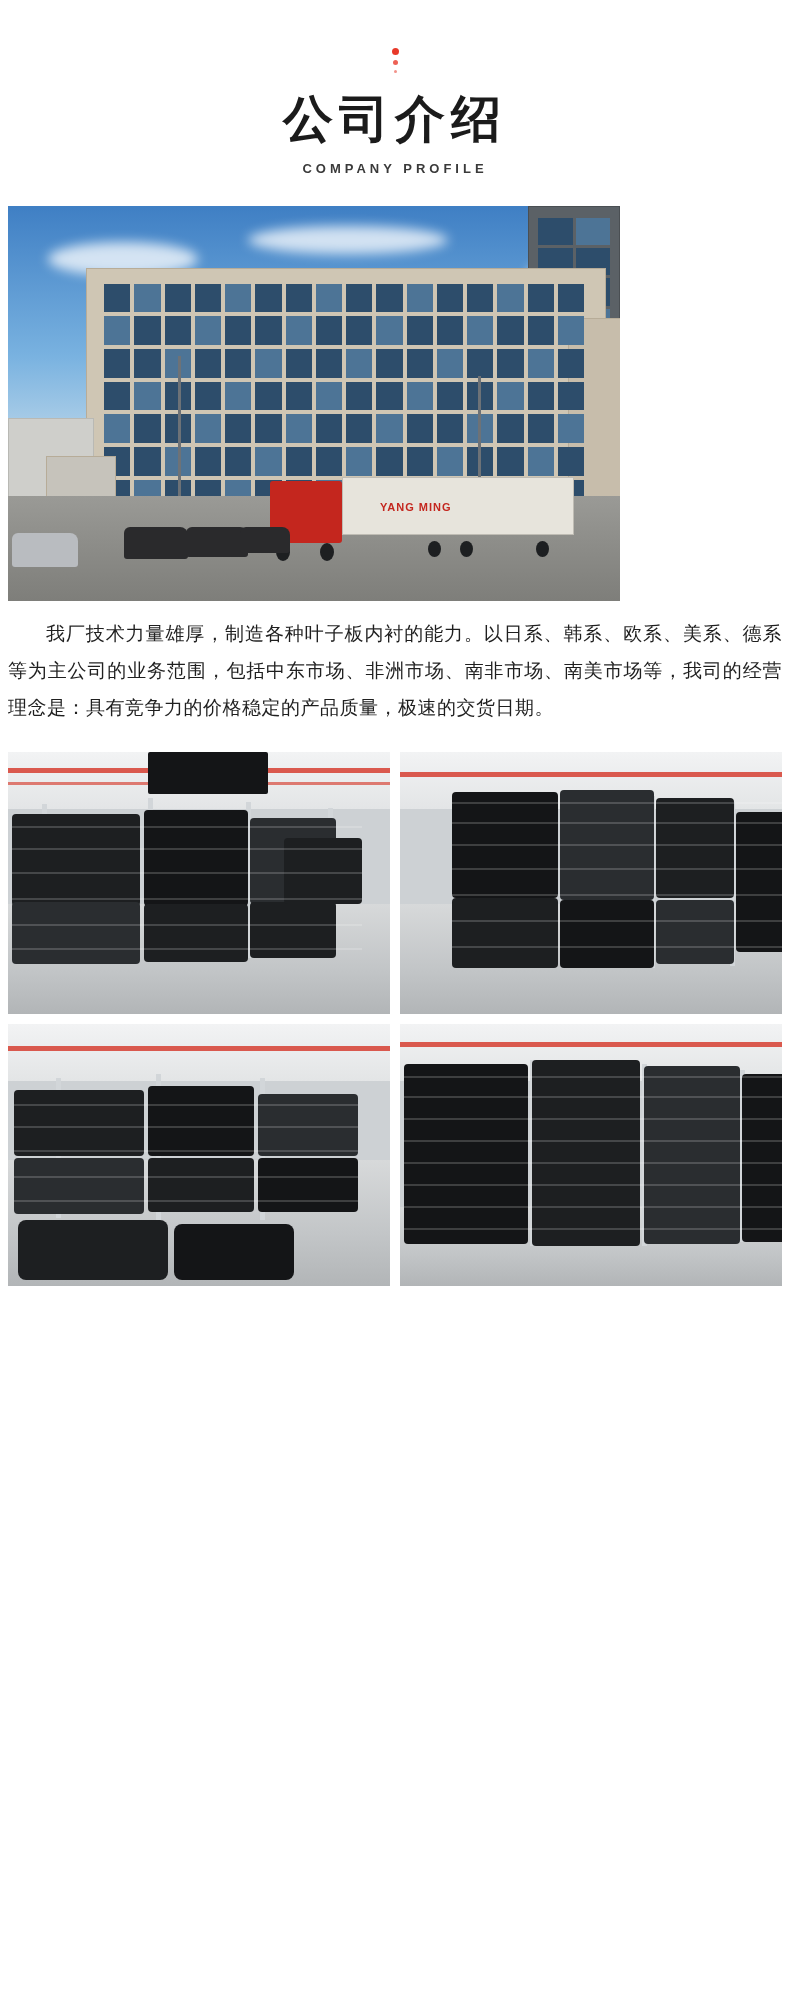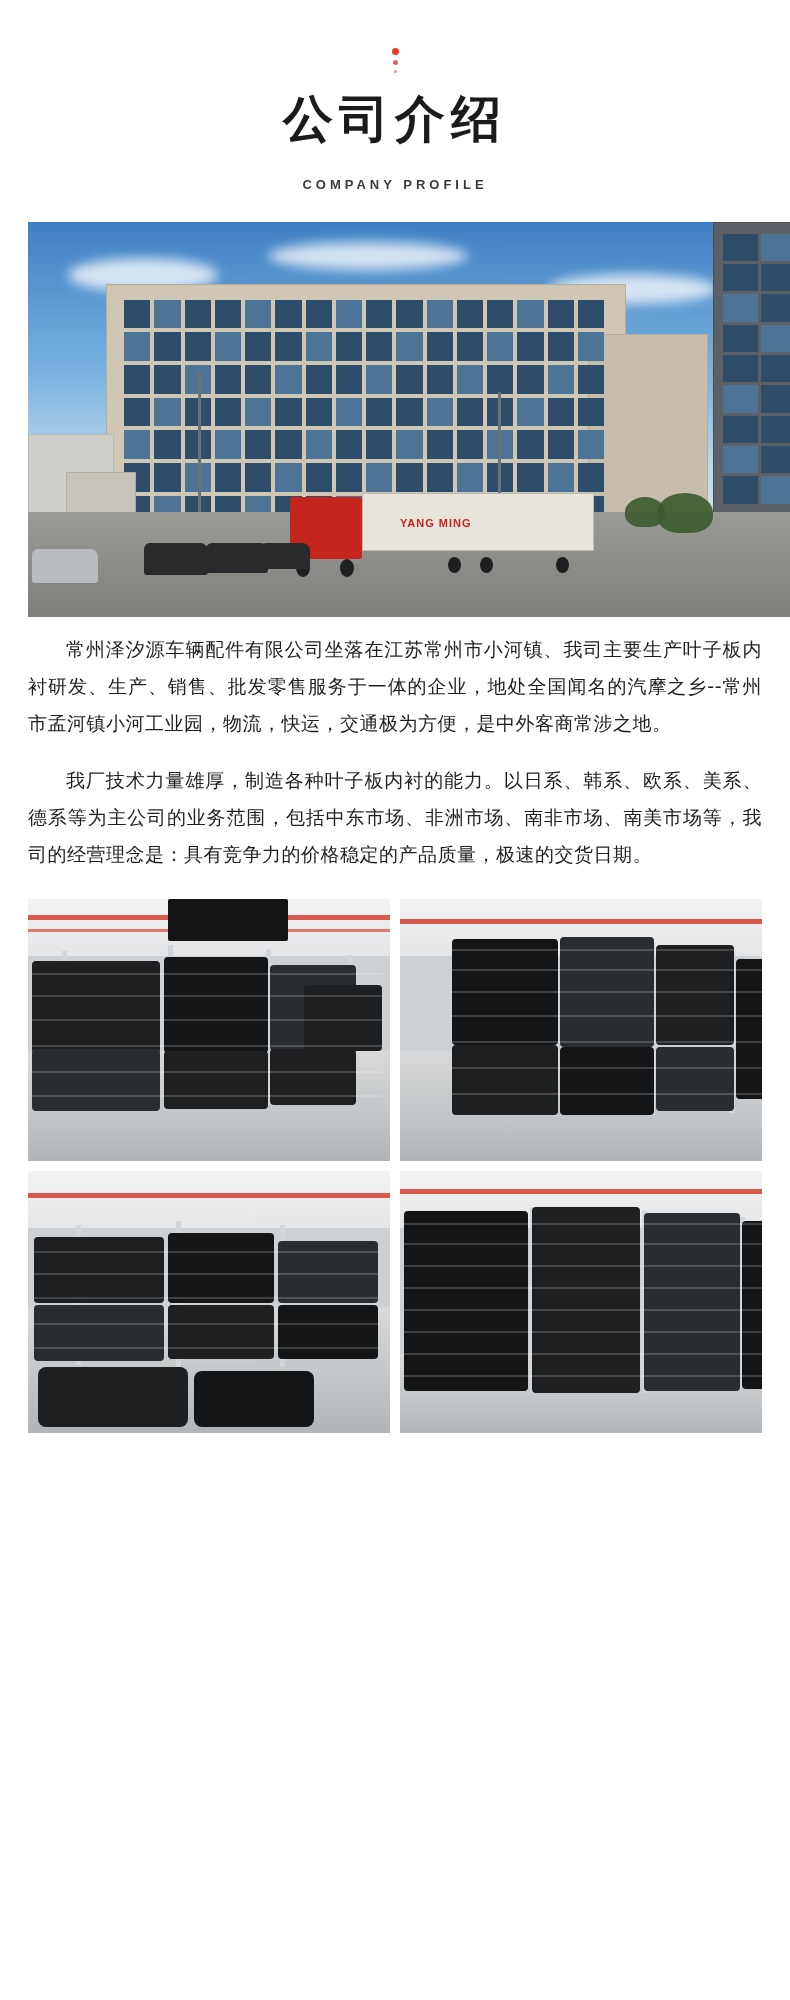--- a/index.html
+++ b/index.html
@@ -5,21 +5,21 @@
   * { box-sizing: border-box; margin: 0; padding: 0; }
   html, body {
     width: 790px;
     background: #ffffff;
     font-family: "DejaVu Sans", "Liberation Sans", sans-serif;
   }
   .page {
     width: 790px;
     min-height: 2000px;
     background: #fff;
-    padding: 0 28px;
+    padding: 0 8px;
     position: relative;
   }
 
   
   .header {
     padding-top: 48px;
     text-align: center;
   }
   .dots {
     width: 14px;
@@ -40,32 +40,32 @@
 
   .main-title {
     font-size: 50px;
     font-weight: bold;
     letter-spacing: 6px;
     color: #1b1b1b;
     line-height: 1.15;
     font-family: "DejaVu Sans", "Liberation Sans", sans-serif;
   }
   .sub-title {
-    margin-top: 28px;
+    margin-top: 12px;
     font-size: 13px;
     letter-spacing: 4px;
     color: #3a3a3a;
     font-weight: bold;
     font-family: "Liberation Sans", sans-serif;
   }
 
   
   .hero {
     margin-top: 30px;
-    width: 777px;
+    width: 612px;
     height: 395px;
     overflow: hidden;
     position: relative;
     background: #8fa6b8;
   }
   .sky {
     position: absolute; inset: 0;
     background: linear-gradient(180deg,#3f7fc4 0%, #79b2e0 38%, #bcd7ea 62%, #d8e4ec 78%, #cfd8dd 100%);
   }
   .cloud {
@@ -400,21 +400,20 @@
     <div class="stack" style="left:452px;bottom:44px;width:13px;height:16px;border-radius:50%;"></div>
     <div class="stack" style="left:528px;bottom:44px;width:13px;height:16px;border-radius:50%;"></div>
 
     <div class="car silver" style="left:4px;bottom:34px;width:66px;height:34px;"></div>
     <div class="car" style="left:116px;bottom:42px;width:64px;height:32px;"></div>
     <div class="car" style="left:178px;bottom:44px;width:62px;height:30px;"></div>
     <div class="car" style="left:232px;bottom:48px;width:50px;height:26px;"></div>
   </div>
 
 
-  <p class="para">常州泽汐源车辆配件有限公司坐落在江苏常州市小河镇、我司主要生产叶子板内衬研发、生产、销售、批发零售服务于一体的企业，地处全国闻名的汽摩之乡--常州市孟河镇小河工业园，物流，快运，交通极为方便，是中外客商常涉之地。</p>
   <p class="para">我厂技术力量雄厚，制造各种叶子板内衬的能力。以日系、韩系、欧系、美系、德系等为主公司的业务范围，包括中东市场、非洲市场、南非市场、南美市场等，我司的经营理念是：具有竞争力的价格稳定的产品质量，极速的交货日期。</p>
 
   <div class="gallery">
 
     <div class="cell">
       <div class="ceiling"></div>
       <div class="beam" style="left:0;right:0;top:16px;"></div>
       <div class="beam" style="left:0;right:0;top:30px;height:3px;opacity:.7;"></div>
       <div class="floor"></div>
       <div class="post" style="left:34px;top:52px;height:150px;"></div>

